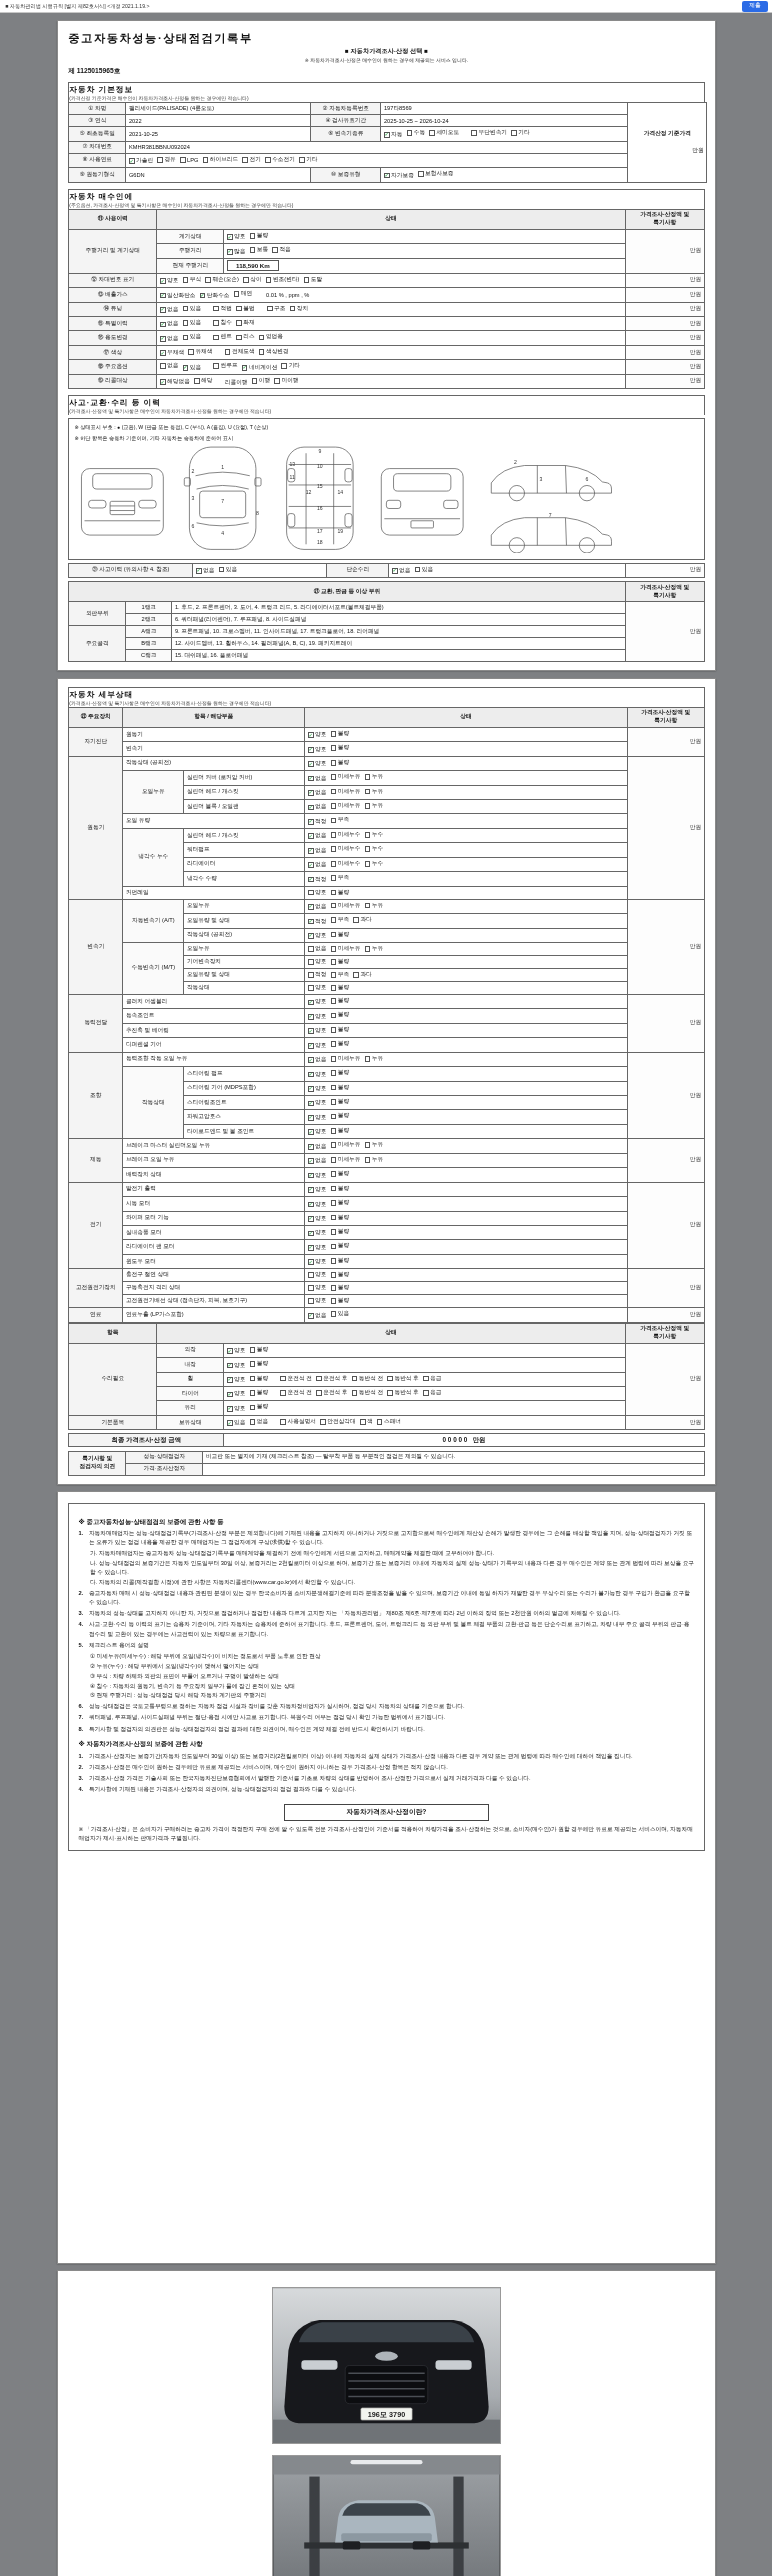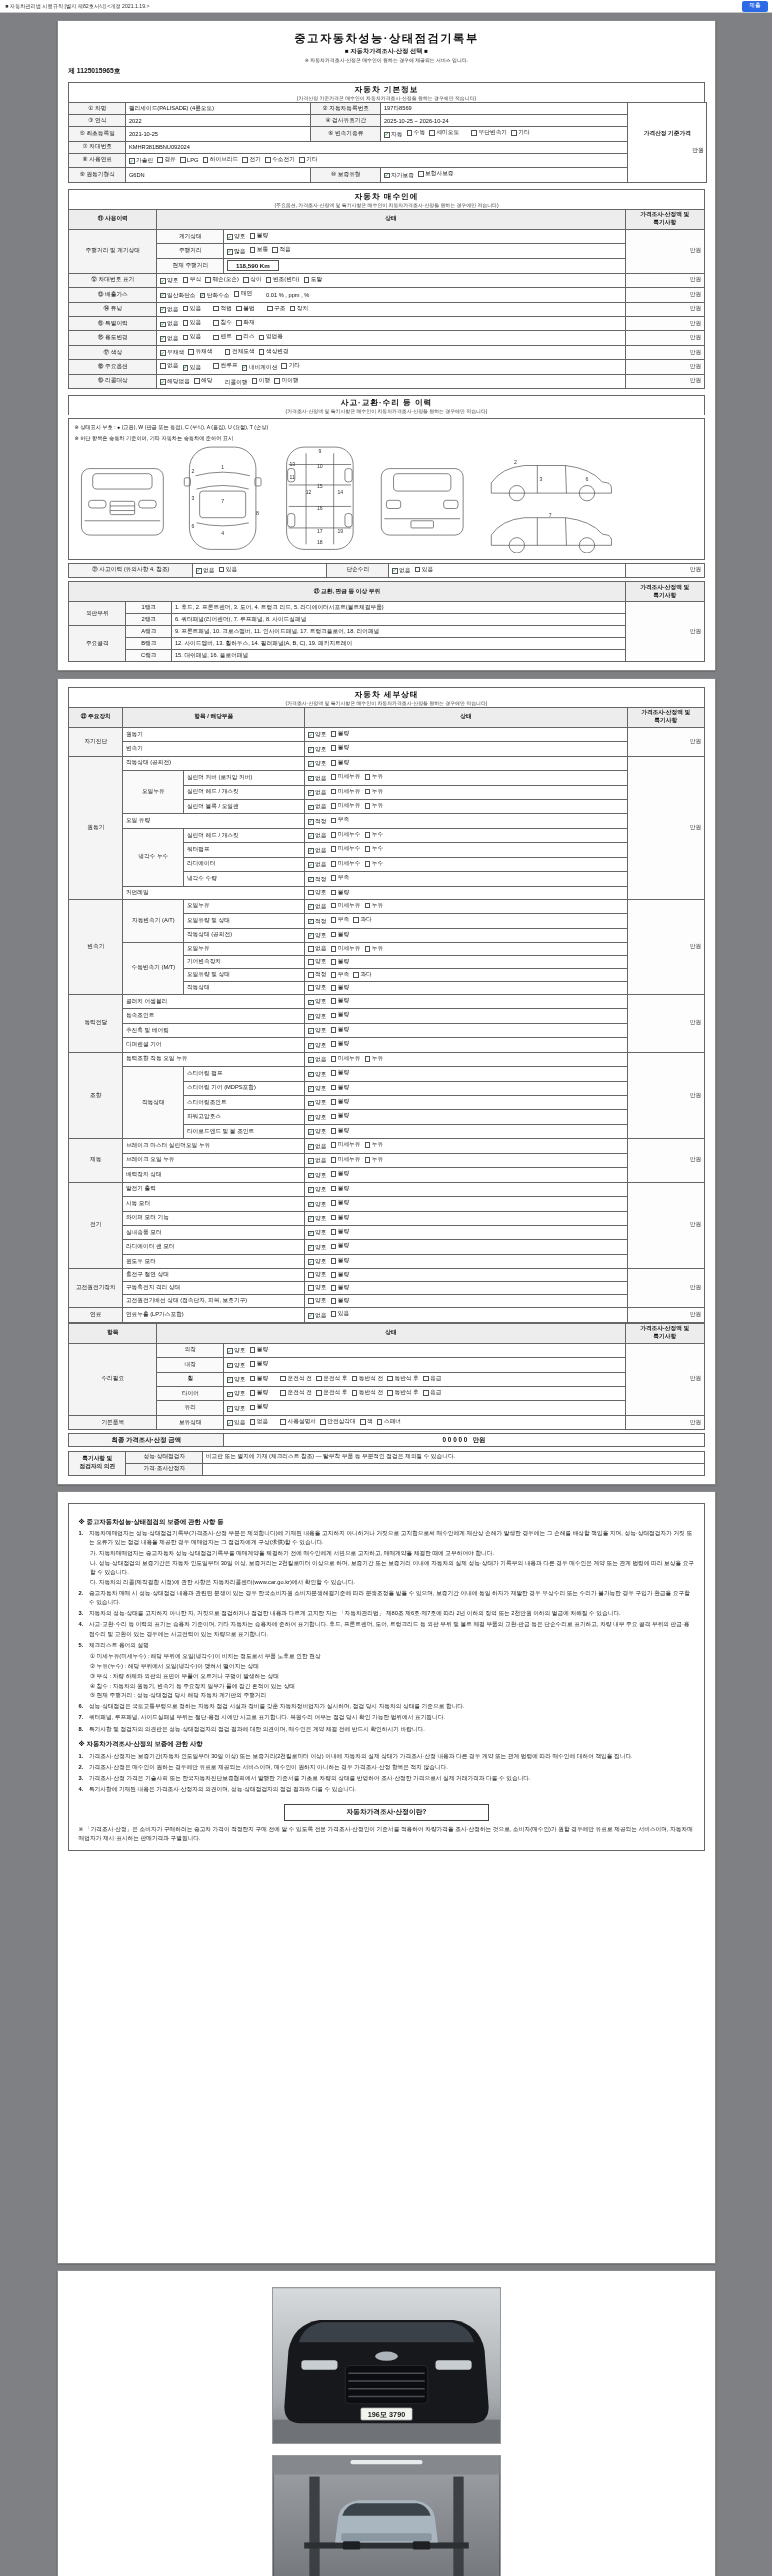--- a/index.html
+++ b/index.html
@@ -1,31 +1,31 @@
 <!DOCTYPE html>
 <html style="font-size:8.2px"><head>
 <meta charset="utf-8">
 <style>
   html,body{margin:0;padding:0}
   body{width:773px;background:#7e8083;font-family:"Liberation Sans","DejaVu Sans",sans-serif;color:#111}
   .topbar{background:#fff;height:13.4px;display:flex;align-items:center;justify-content:space-between;padding:0 5.2px;box-sizing:border-box;border-bottom:0.5px solid #c7c7c7}
   .form-ref{font-size:5.2px;color:#333}
   .submit-btn{background:#2b6be6;color:#fff;font-size:5.7px;padding:1.5px 7.2px;border-radius:2.1px;border:none;cursor:pointer}
   .page{width:659px;background:#fff;margin:6.2px auto;padding:8.2px 10.3px;box-sizing:border-box;border:0.5px solid #8a8a8a;box-shadow:0 0.5px 1.5px rgba(0,0,0,.35)}
-  .doc-title{text-align:center;font-size:11.3px;font-weight:bold;letter-spacing:1.5px;margin:2.1px 0 1px}
+  .doc-title{font-size:11.3px;font-weight:bold;letter-spacing:1.5px;margin:2.1px 0 1px}
   .doc-select{text-align:center;font-size:6.2px;font-weight:bold;margin:1.5px 0 0.5px}
   .doc-note{text-align:center;font-size:4.9px;color:#222;margin-bottom:4.1px}
   .doc-no{font-size:6.7px;font-weight:bold;margin:1px 0 4.1px}
   table{border-collapse:collapse;width:100%;table-layout:fixed}
   td,th{border:0.5px solid #666;font-size:5.7px;padding:1.5px 2.6px;vertical-align:middle;word-break:keep-all}
   th{background:#ededed;font-weight:bold;text-align:center}
   .lab{background:#f4f4f4;text-align:center}
   .sub{background:#fafafa;text-align:center}
   .price{text-align:right;color:#333;background:#fdfdfd}
-  .sec-head{border:0.5px solid #666;border-bottom:none;text-align:center;padding:2.1px 0 1px;margin-top:6.2px;background:#fff}
+  .sec-head{border:0.5px solid #666;border-bottom:none;padding:2.1px 0 1px;margin-top:6.2px;background:#fff}
   .sec-title{font-size:7.7px;font-weight:bold;letter-spacing:1px}
   .sec-note{font-size:4.9px;color:#333}
   .cb{display:inline-flex;align-items:center;margin:0.5px 4.1px 0.5px 0;white-space:nowrap}
   .bx{width:5.7px;height:5.7px;border:0.8px solid #555;margin-right:1.5px;display:inline-flex;align-items:center;justify-content:center;font-size:5.2px;line-height:1;color:#15a035;background:#fff;box-sizing:border-box;flex:none}
   .cl{font-size:5.7px}
   .grp{margin-right:8.2px;display:inline-block}
   .plain{margin-right:4.1px;font-size:5.7px}
   .valbox{display:inline-block;border:0.5px solid #555;padding:1px 8.2px;font-weight:bold;font-size:6.2px;background:#fff}
   .legend{font-size:5.2px;margin:2.6px 1px 1px;line-height:1.5}
   .diagram-wrap{border:0.5px solid #666;padding:3.1px 4.1px;margin-top:2.1px;background:#fff}

